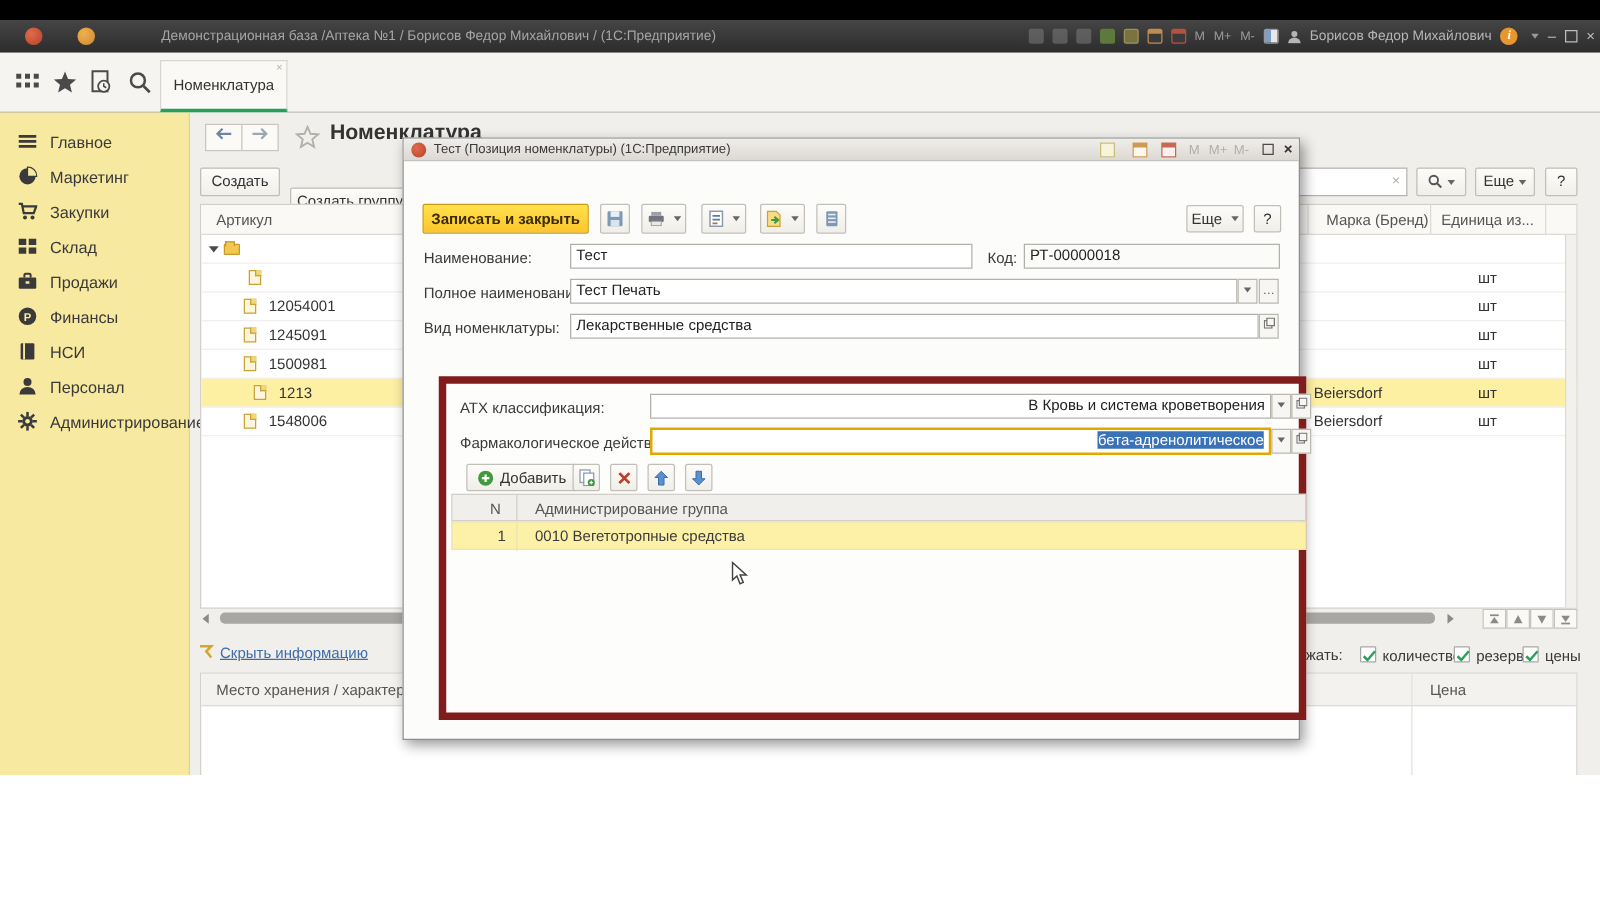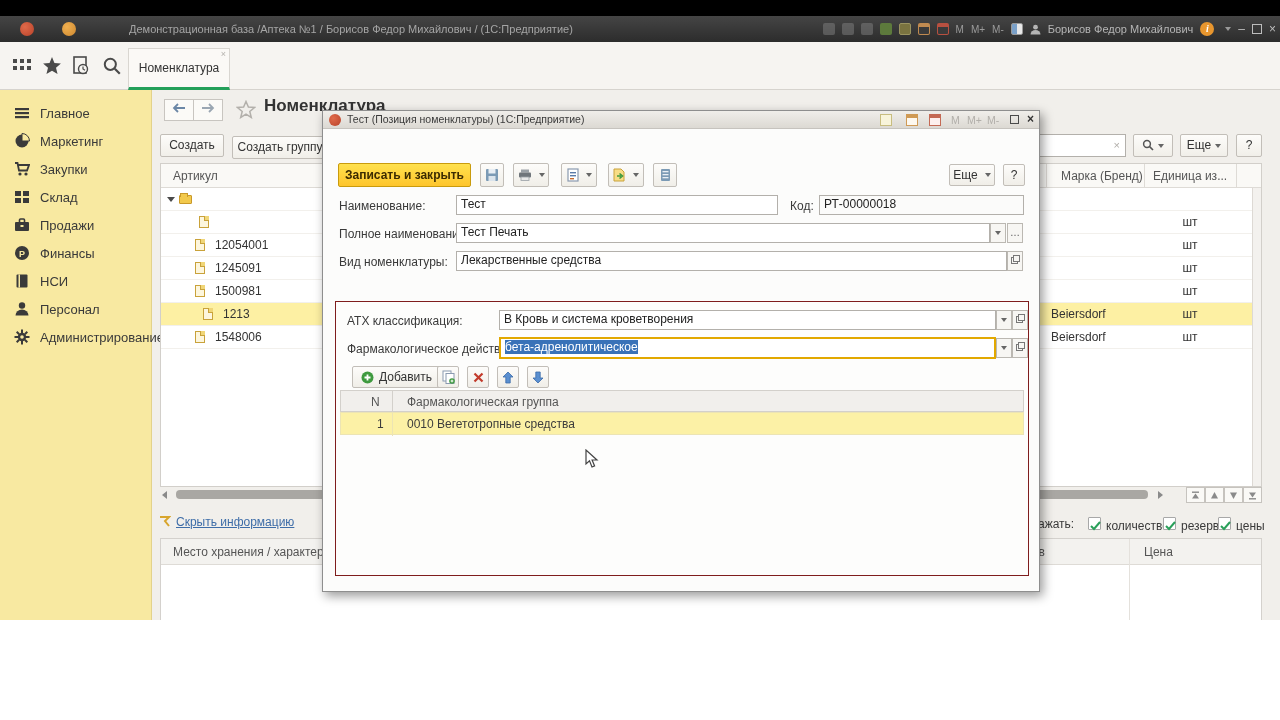--- a/index.html
+++ b/index.html
@@ -77,21 +77,21 @@
     border:1px solid #c2beb8; border-radius:2px; display:flex; align-items:center; justify-content:center; gap:3px; }
   .save-close { position:absolute; left:15px; top:52px; width:133px; height:24px;
     background:linear-gradient(#ffe14d,#fec52c); border:1px solid #c99b0d; border-radius:2px;
     font-size:12px; font-weight:bold; color:#3b2b00; text-align:center; line-height:22px; }
   .dlg-label { position:absolute; font-size:12px; color:#3a3a3a; white-space:nowrap; }
   .dlg-tabs { position:absolute; left:16px; top:168px; display:flex; }
   .dlg-tab { height:22px; line-height:22px; padding:0 11px; font-size:12px; color:#3a3a3a;
     background:#e9e6e1; border:1px solid #c8c5c0; border-right:none; }
   .dlg-tab:last-child { border-right:1px solid #c8c5c0; }
   .dlg-tab.active { background:#fdfdfc; border-bottom:1px solid #fdfdfc; height:24px; position:relative; z-index:3; }
-  .dlg-panel { position:absolute; left:12px; top:190px; width:694px; height:275px; border:1px solid #7f1d1d; background:#fdfdfc; }
+  .dlg-panel { position:absolute; left:28px; top:190px; width:694px; height:275px; border:6px solid #7f1d1d; background:#fdfdfc;text-align:right; }
   .mini-btn { position:absolute; width:16px; height:20px; background:#f7f6f3; border:1px solid #bbb8b2; text-align:center; line-height:18px; font-size:10px; color:#555; }
   .ico22 { position:absolute; top:64px; width:22px; height:22px; background:linear-gradient(#fdfcfa,#f0eee8); border:1px solid #c2beb8; border-radius:2px; display:flex; align-items:center; justify-content:center; }
   .ph-table-header { position:absolute; left:4px; top:88px; width:684px; height:22px; background:#f1efec; border:1px solid #d3d0cb; font-size:12px; color:#555; }
   .ph-row { position:absolute; left:4px; top:110px; width:684px; height:23px; background:#fcf1a6; border:1px solid #ece4b4; font-size:12px; color:#3c3c3c; }
   .sel-text { background:#3972b8; color:#fff; }
 
   
   .notif { left:1038px; top:627px; width:234px; height:74px; background:#fffffd; border:2px solid #e9cc4e;
     border-radius:3px; z-index:20; box-shadow:0 2px 5px rgba(0,0,0,.15); }
   .notif-icon { position:absolute; left:10px; top:12px; width:26px; height:26px; border-radius:50%;
@@ -264,21 +264,21 @@
     <svg width="14" height="12" viewBox="0 0 14 12">
         <path d="M1 6 H12 M8 2 L12 6 L8 10" fill="none" stroke="#9aa6b2" stroke-width="1.8"></path>
       </svg>
   </div>
   <svg class="abs" style="left:236px;top:100px;" width="20" height="19" viewBox="0 0 20 19">
     <path d="M10 1.5 L12.4 7 L18.5 7.5 L13.8 11.5 L15.3 17.5 L10 14.2 L4.7 17.5 L6.2 11.5 L1.5 7.5 L7.6 7 Z" fill="none" stroke="#b3b0ab" stroke-width="1.5"></path>
   </svg>
   <div class="abs page-title">Номенклатура</div>
 
   <div class="abs btn" style="left:160px;top:134px;width:64px;height:23px;">Создать</div>
-  <div class="abs btn" style="left:232px;top:136px;width:96px;height:23px;">Создать группу</div>
+  <div class="abs btn" style="left:232px;top:150px;width:96px;height:23px;">Создать группу</div>
   <div class="abs input" style="left:900px;top:134px;width:226px;height:23px;">
     <span style="position:absolute;right:5px;top:4px;font-size:11px;color:#b0ada8;">×</span>
   </div>
   <div class="abs btn" style="left:1133px;top:134px;width:40px;height:23px;">
     <svg width="12" height="12" viewBox="0 0 12 12" style="vertical-align:-2px;">
         <circle cx="5" cy="5" r="3.4" fill="none" stroke="#555" stroke-width="1.5"></circle>
         <line x1="7.6" y1="7.6" x2="11" y2="11" stroke="#555" stroke-width="1.6"></line>
       </svg><span class="caret"></span>
   </div>
   <div class="abs btn" style="left:1180px;top:134px;width:48px;height:23px;">
@@ -523,21 +523,21 @@
           </svg>
       </div>
       <div class="ico22" style="left:191px;">
         <svg width="12" height="13" viewBox="0 0 12 13">
             <path d="M6 12 L1 7 H3.8 V1 H8.2 V7 H11 Z" fill="#5a8fd0" stroke="#3a6aa8" stroke-width="0.8"></path>
           </svg>
       </div>
 
       <div class="ph-table-header">
         <span style="position:absolute;left:30px;top:4px;">N</span>
-        <span style="position:absolute;left:66px;top:4px;">Фармакологическая группа</span>
+        <span style="position:absolute;left:66px;top:4px;">Администрирование группа</span>
         <span style="position:absolute;left:51px;top:0;width:1px;height:22px;background:#d3d0cb;"></span>
       </div>
       <div class="ph-row">
         <span style="position:absolute;left:36px;top:4px;">1</span>
         <span style="position:absolute;left:66px;top:4px;">0010 Вегетотропные средства</span>
         <span style="position:absolute;left:51px;top:0;width:1px;height:23px;background:#ece4b4;"></span>
       </div>
     </div>
   </div>
 

